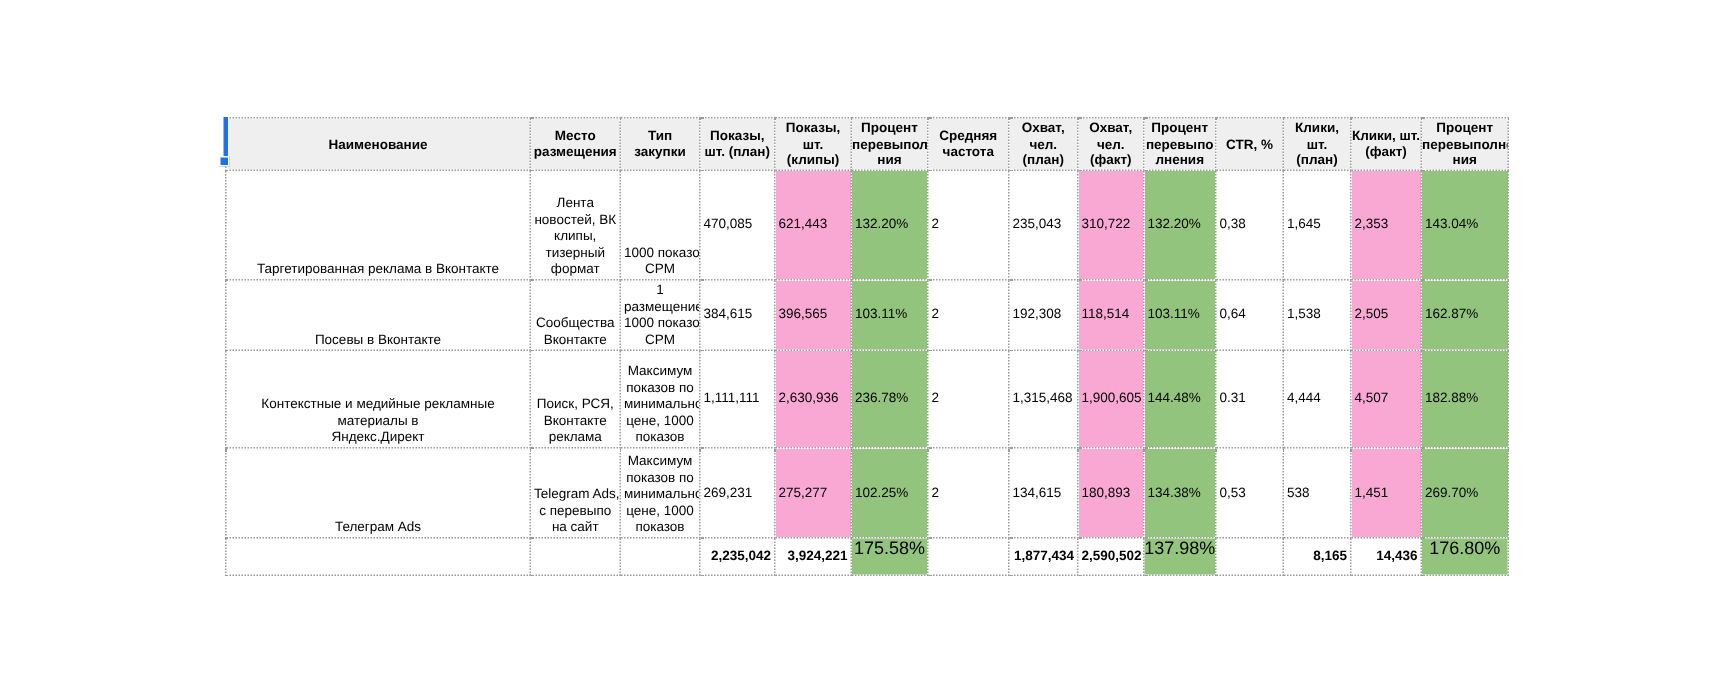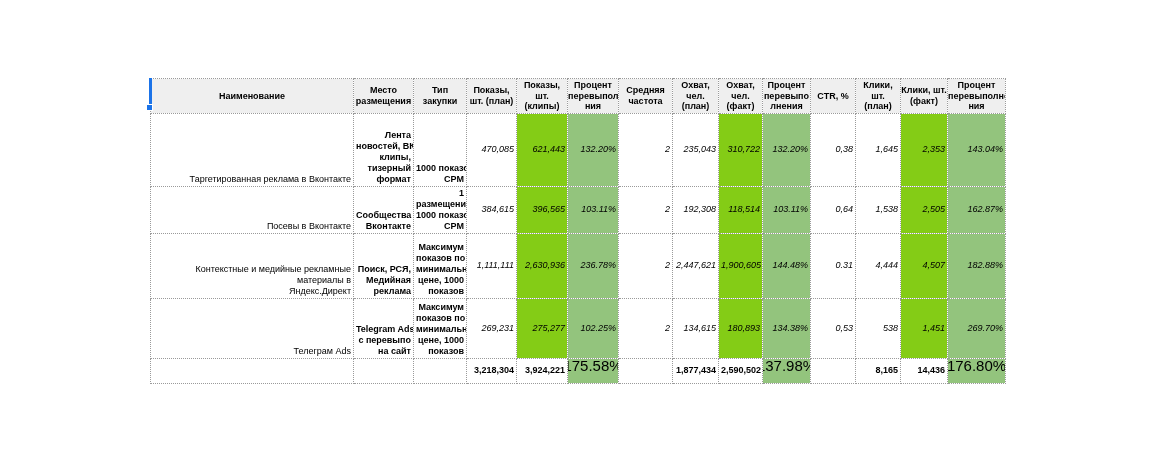--- a/index.html
+++ b/index.html
@@ -37,55 +37,53 @@
   }
   
   tr.hdr    { height: 32px; }
   tr.r0     { height: 73px; }
   tr.r1     { height: 45px; }
   tr.r2     { height: 65px; }
   tr.r3     { height: 60px; }
   tr.totals { height: 25px; }
 
   .cell-name {
-    text-align: right;
+    text-align: center;
     vertical-align: bottom;
     white-space: pre-line;
     font-size: 9.5px;
     padding: 2px 3px;
   }
   .cell-text {
-    text-align: right;
+    text-align: center;
     vertical-align: bottom;
     white-space: pre;
     padding: 2px 3px;
-    font-weight: bold;
   }
   .cell-num {
-    text-align: right;
+    text-align: left;
     vertical-align: middle;
-    font-style: italic;
-  }
-  .fill-fact { background: #84cc16; }
+  }
+  .fill-fact { background: #f9a8d4; }
   .fill-pct  { background: #93C47D; margin-left: 32px; }
 
   tr.totals td { font-weight: bold; }
   .total-num   { text-align: right; vertical-align: middle; padding-right: 3px; }
   .total-empty { border: 1px solid #e3e3e3; border-top: 1px dotted #9a9a9a; }
   .total-pct   { position: relative; padding: 0; background: transparent; }
   .total-pct .pct-overlay {
     position: absolute;
     left: -1px; right: -1px; top: -3px; bottom: -2px;
     background: #93C47D;
     display: flex;
     justify-content: center;
     align-items: flex-start;
     padding-top: 4px;
     font-weight: normal;
-    font-size: 15px;
+    font-size: 12px;
   }
   
   .sel-line {
     position: absolute;
     left: 149px; top: 78px;
     width: 3px; height: 29px;
     background: #1B73E8;
   }
   .sel-handle {
     position: absolute;
@@ -188,32 +186,32 @@
           <td class="cell-num fill-pct">103.11%</td>
           <td class="cell-num">0,64</td>
           <td class="cell-num">1,538</td>
           <td class="cell-num fill-fact">2,505</td>
           <td class="cell-num fill-pct">162.87%</td>
         </tr>
         <tr class="r2">
           <td class="cell-name">Контекстные и медийные рекламные материалы в
 Яндекс.Директ</td>
           <td class="cell-text">Поиск, РСЯ,
-Медийная
+Вконтакте
 реклама</td>
           <td class="cell-text">Максимум
 показов по
 минимальной
 цене, 1000
 показов</td>
           <td class="cell-num">1,111,111</td>
           <td class="cell-num fill-fact">2,630,936</td>
           <td class="cell-num fill-pct">236.78%</td>
           <td class="cell-num">2</td>
-          <td class="cell-num">2,447,621</td>
+          <td class="cell-num">1,315,468</td>
           <td class="cell-num fill-fact">1,900,605</td>
           <td class="cell-num fill-pct">144.48%</td>
           <td class="cell-num">0.31</td>
           <td class="cell-num">4,444</td>
           <td class="cell-num fill-fact">4,507</td>
           <td class="cell-num fill-pct">182.88%</td>
         </tr>
         <tr class="r3">
           <td class="cell-name">Телеграм Ads</td>
           <td class="cell-text">Telegram Ads,
@@ -235,21 +233,21 @@
           <td class="cell-num">538</td>
           <td class="cell-num fill-fact">1,451</td>
           <td class="cell-num fill-pct">269.70%</td>
         </tr>
       </tbody>
     <tbody>
       <tr class="totals">
         <td class="total-empty"></td>
         <td class="total-empty"></td>
         <td class="total-empty"></td>
-        <td class="total-num">3,218,304</td>
+        <td class="total-num">2,235,042</td>
         <td class="total-num">3,924,221</td>
         <td class="total-pct">
             <div class="pct-overlay">175.58%</div>
           </td>
         <td></td>
         <td class="total-num">1,877,434</td>
         <td class="total-num">2,590,502</td>
         <td class="total-pct">
             <div class="pct-overlay">137.98%</div>
           </td>

